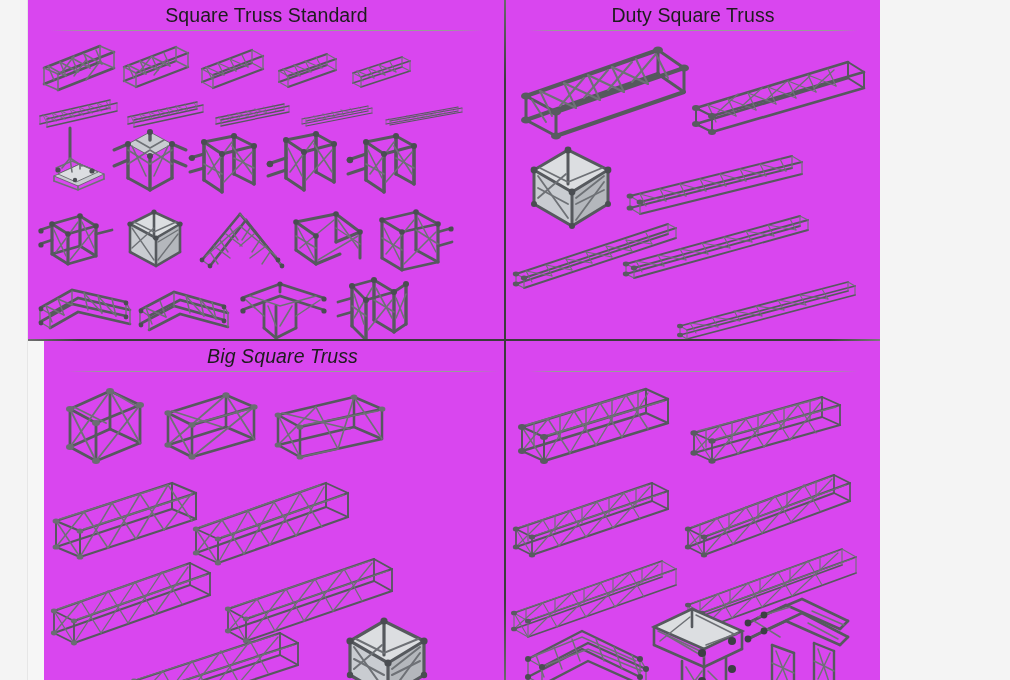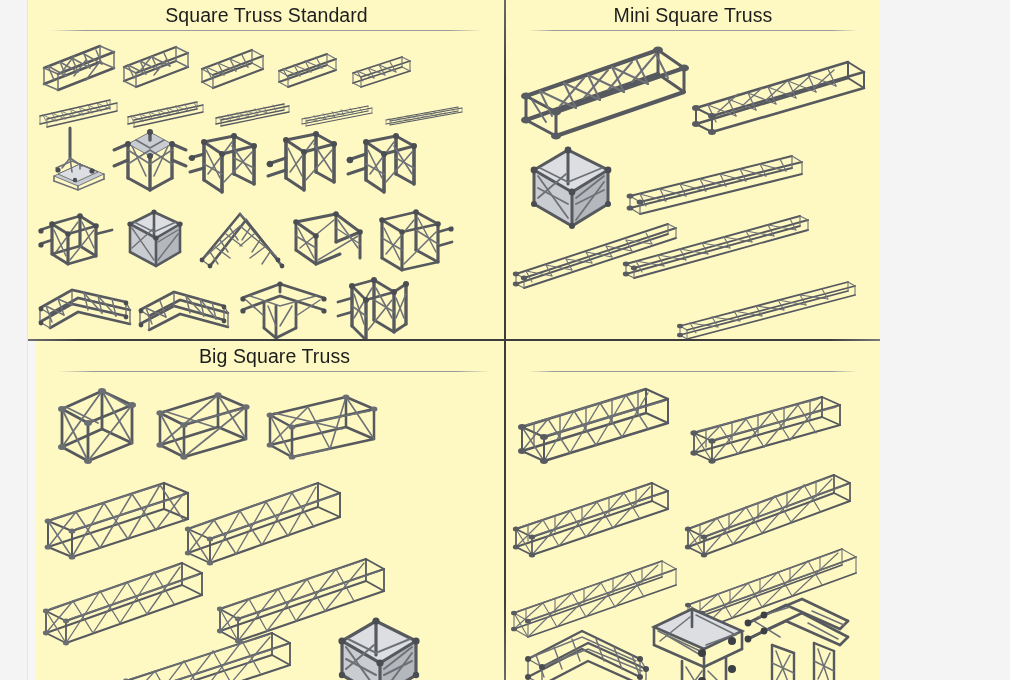--- a/index.html
+++ b/index.html
@@ -9,26 +9,26 @@
     font-family:"Liberation Sans", sans-serif;
     overflow:hidden;
   }
   #board{
     position:relative;width:1010px;height:680px;
     background:#f6f6f6;
   }
   
   .panel{
     position:absolute;
-    background:#fef9c3;
+    background:#d946ef;
     overflow:hidden;
   }
   .panel.tl{left:28px;top:0px;width:477px;height:340px;}
   .panel.tr{left:506px;top:0px;width:374px;height:340px;}
-  .panel.bl{left:36px;top:341px;width:477px;height:339px;}
+  .panel.bl{left:44px;top:341px;width:477px;height:339px;font-style:italic;}
   .panel.br{left:506px;top:341px;width:374px;height:339px;}
 
   
   .gutter{position:absolute;top:0;height:680px;background:#f4f4f4;}
   .gutter.left{left:0;width:28px;}
   .gutter.right{left:880px;width:130px;}
 
   
   .divider{position:absolute;background:#4a4a4a;}
   .divider.vert{left:504px;top:0;width:2px;height:680px;
@@ -605,21 +605,21 @@
             <circle cx="30" cy="28" r="3"></circle>
               <circle cx="58" cy="20" r="3"></circle>
             <circle cx="70" cy="12" r="3"></circle>
           </g>
         </svg>
       </div>
     </div>
   </div>
 
   <div class="panel tr">
-    <div class="title">Mini Square Truss</div>
+    <div class="title">Duty Square Truss</div>
     <div class="rule"></div>
     <div class="stage">
 
       <div class="item" style="left:10px;top:6px;">
         <svg width="172" height="110" viewBox="0 0 172 110">
           <g class="ln" stroke-width="4">
             <path d="M10 58 L142 12"></path>
               <path d="M10 82 L142 36"></path>
             <path d="M40 74 L168 30"></path>
               <path d="M40 98 L168 54"></path>

